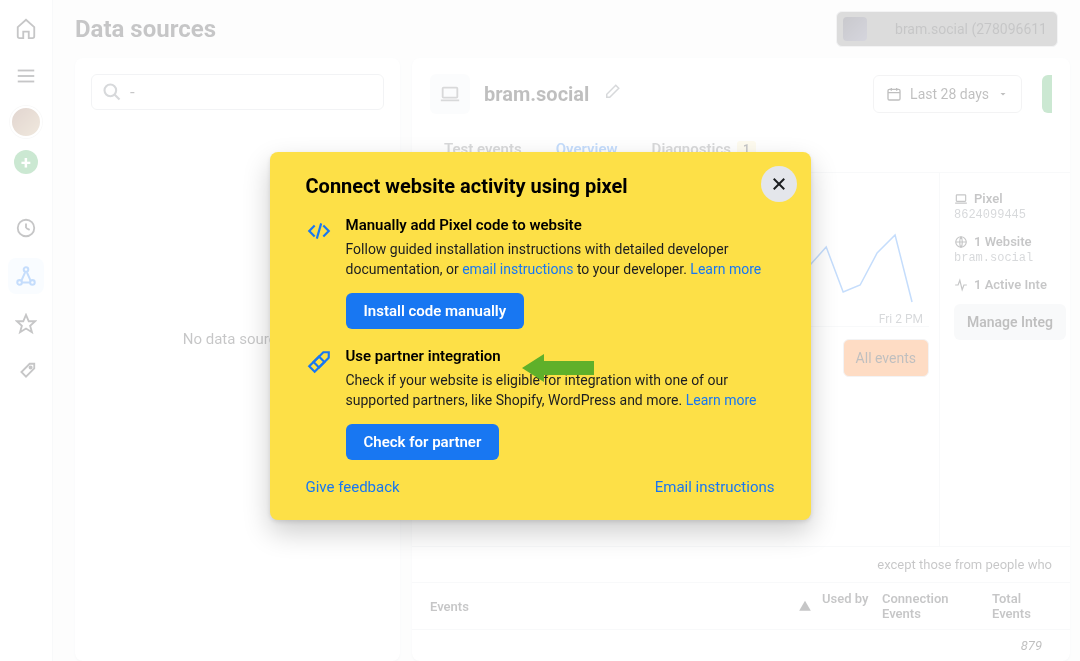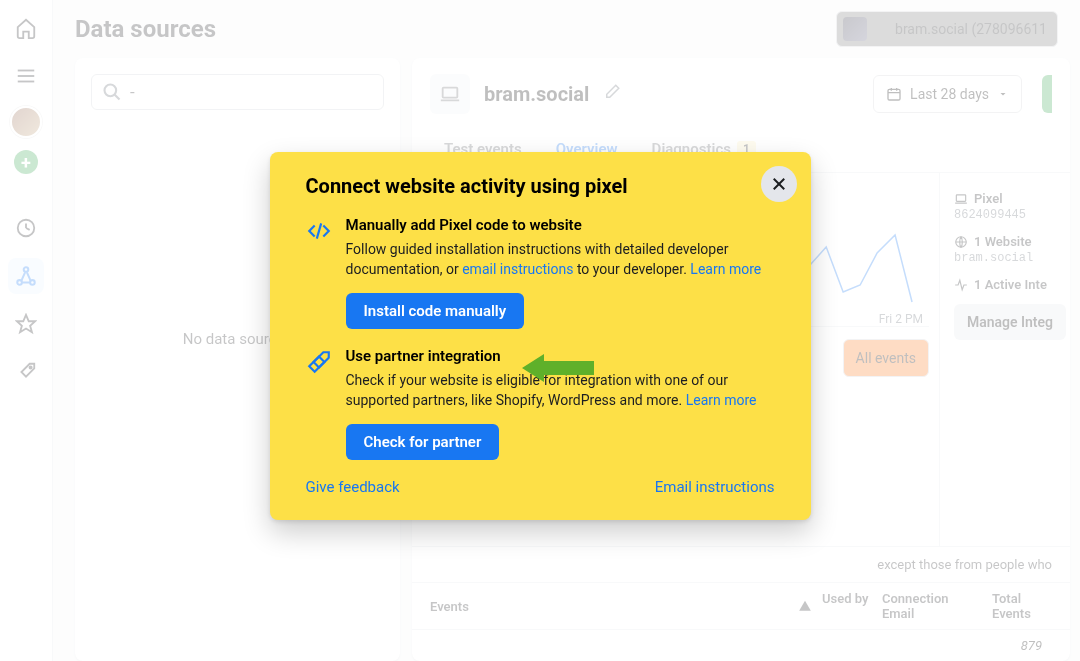--- a/index.html
+++ b/index.html
@@ -253,21 +253,21 @@
       </div>
 
       <div class="tbl-head">
         <div class="th-evt">
             <span>Events</span>
           <svg width="14" height="14" viewBox="0 0 24 24" fill="#1c1e21" style="margin-left:auto;">
               <path d="M12 3 L22 20 H2 Z"></path>
             </svg>
         </div>
         <div class="th-used">Used by</div>
-        <div class="th-conn">Connection Email</div>
+        <div class="th-conn">Connection Events</div>
         <div class="th-tot">Total Events</div>
       </div>
       <div class="tbl-row">
         <div class="th-evt"></div>
           <div class="th-used"></div>
           <div class="th-conn"></div>
           <div class="th-emq"></div>
         <div class="td-tot">879</div>
       </div>
     </div>

